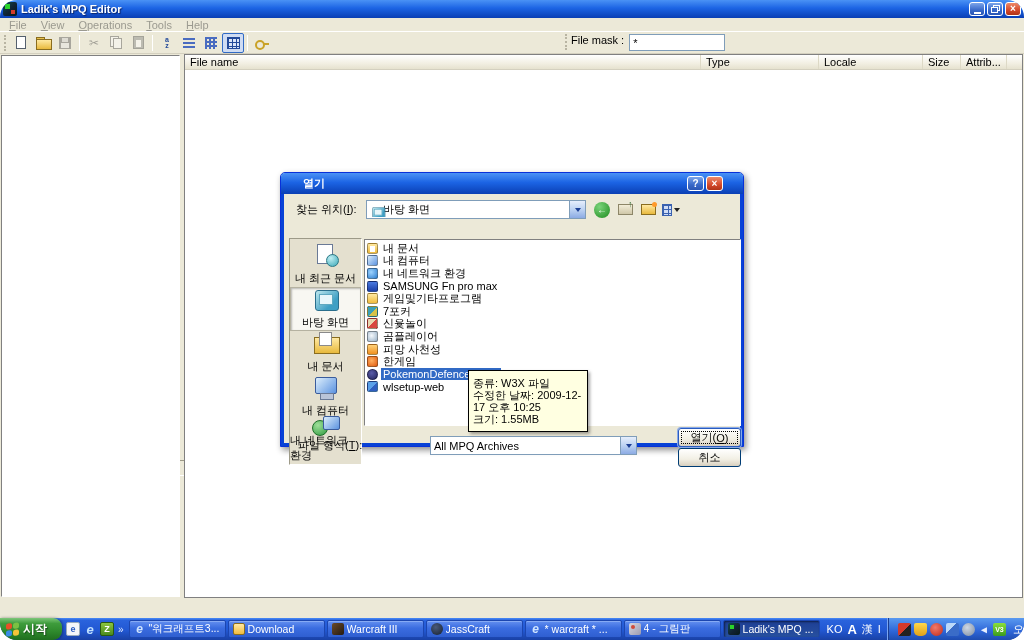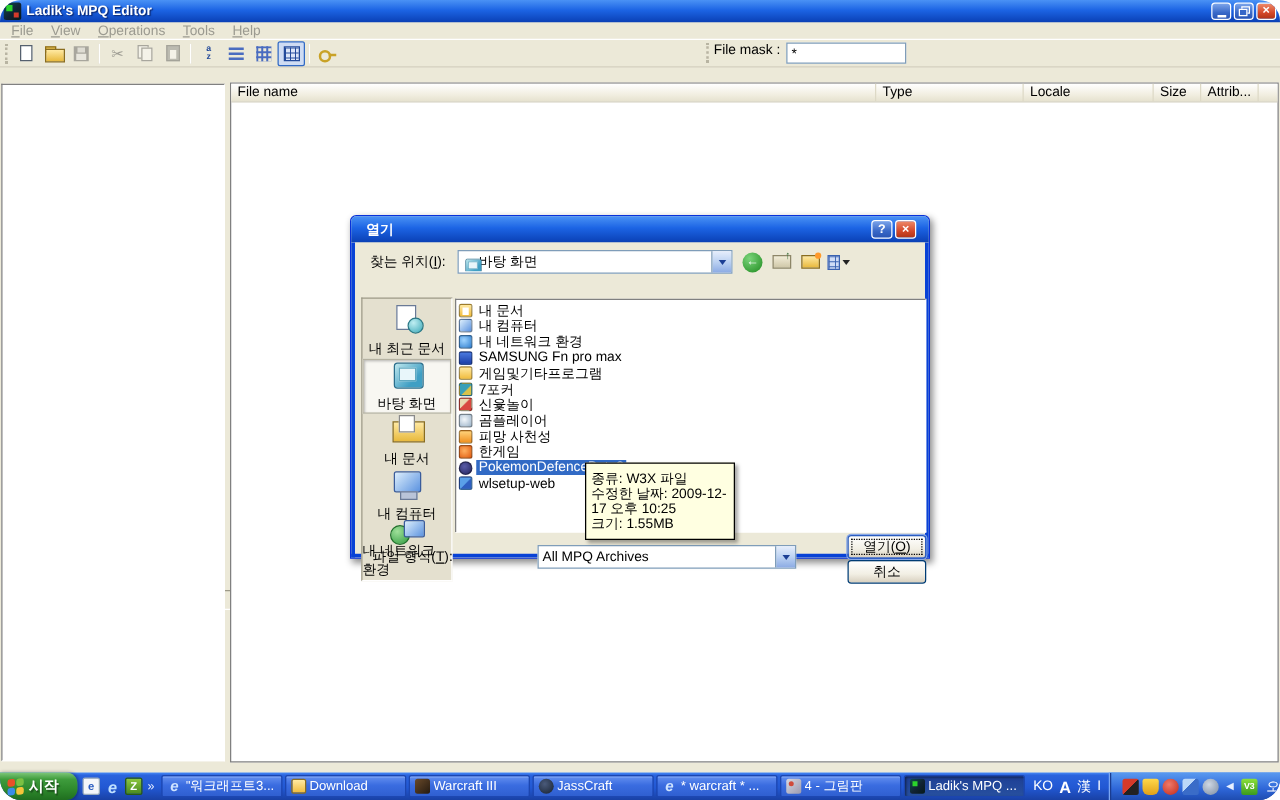--- a/index.html
+++ b/index.html
@@ -63,21 +63,21 @@
      linear-gradient(90deg,#234a9a 1px,transparent 1px) 0 0/4px 100%,
      linear-gradient(180deg,#234a9a 1px,transparent 1px) 0 0/100% 4px,#dce6f8;}
   .ic-key{position:relative;width:14px;height:12px;}
   .ic-key::before{content:"";position:absolute;left:0;top:3px;width:6px;height:6px;border:2px solid #c9a227;border-radius:50%;}
   .ic-key::after{content:"";position:absolute;left:8px;top:6px;width:6px;height:2px;background:#c9a227;box-shadow:3px 2px 0 -1px #c9a227;}
   .mask-wrap{display:flex;margin-left:290px;}
   .mask-label{color:#000;margin-right:5px;}
   .mask-input{width:96px;height:17px;border:1px solid #7f9db9;font:11px "Liberation Sans",sans-serif;padding:1px 3px;}
 
   
-  .main{position:relative;height:404px;background:#ece9d8;margin-top:12px;}
+  .main{position:relative;height:404px;background:#ece9d8;}
   .left-pane{position:absolute;left:1px;top:1px;width:179px;height:542px;background:#fff;
              border:1px solid #808080;border-right-color:#fff;border-bottom-color:#fff;}
   .right-pane{position:absolute;left:184px;top:0;right:1px;height:544px;background:#fff;
               border:1px solid #808080;}
   .col-headers{display:flex;height:15px;background:linear-gradient(180deg,#fff,#f2efe2 60%,#e6e2cf);
                border-bottom:1px solid #d4d0bf;font-size:11px;color:#000;}
   .col{padding:1px 5px;border-right:1px solid #ddd9c6;white-space:nowrap;overflow:hidden;}
   .c-name{width:516px;}.c-type{width:118px;}.c-locale{width:104px;}.c-size{width:38px;}.c-attr{width:46px;}
   .c-fill{flex:1;border-right:none;}
 
@@ -85,21 +85,21 @@
   .statusbar{height:20px;display:flex;align-items:stretch;gap:2px;background:#ece9d8;padding:2px 2px 2px 2px;}
   .sb-cell{border:1px solid;border-color:#9d9a88 #fff #fff #9d9a88;}
   .sb-main{flex:1;}
   .sb-num{width:36px;text-align:center;color:#000;line-height:14px;}
   .sb-end{width:26px;}
 
   
   .dialog{position:absolute;left:280px;top:172px;width:464px;height:275px;z-index:5;
           background:#ece9d8;border:1px solid #0831d9;border-radius:5px 5px 0 0;
           box-shadow:2px 3px 6px rgba(0,0,0,.45);}
-  .dlg-title{height:21px;border-radius:4px 4px 0 0;display:flex;align-items:center;padding:0 10px;
+  .dlg-title{height:21px;border-radius:4px 4px 0 0;display:flex;align-items:center;padding:0 20px;
              background:linear-gradient(180deg,#4a92f5 0%,#1c64e4 45%,#0a3fb4 100%);}
   .dlg-title .t{color:#fff;font-weight:bold;flex:1;padding-left:2px;}
   .dlg-body{position:relative;height:252px;border:3px solid #0842d6;border-top:none;background:#ece9d8;}
   .row-lookin{position:absolute;left:0;top:6px;width:100%;display:flex;align-items:center;}
   .lbl-lookin{width:82px;text-align:left;padding-left:12px;}
   .combo{border:1px solid #7f9db9;background:#fff;height:19px;display:flex;align-items:center;}
   .combo .ctext{flex:1;padding:0 3px;display:flex;align-items:center;gap:3px;overflow:hidden;white-space:nowrap;}
   .combo .arrowbtn{width:16px;height:100%;border-left:1px solid #7f9db9;display:flex;align-items:center;justify-content:center;
                    background:linear-gradient(180deg,#e6eefc 0%,#bcd2f2 50%,#8cabe4 100%);}
   .arr{width:0;height:0;border:3px solid transparent;border-top:4px solid #1c3f94;margin-top:3px;}

